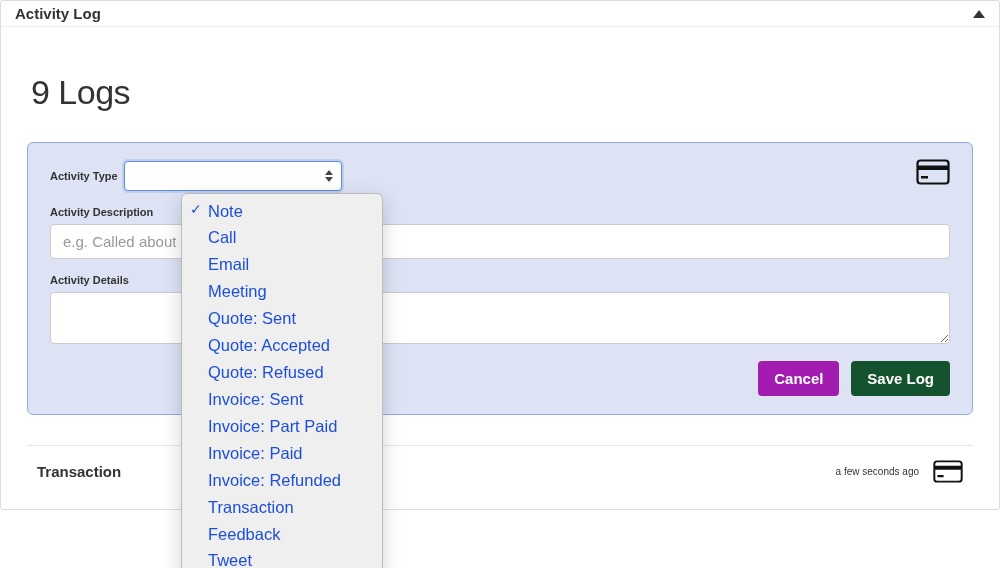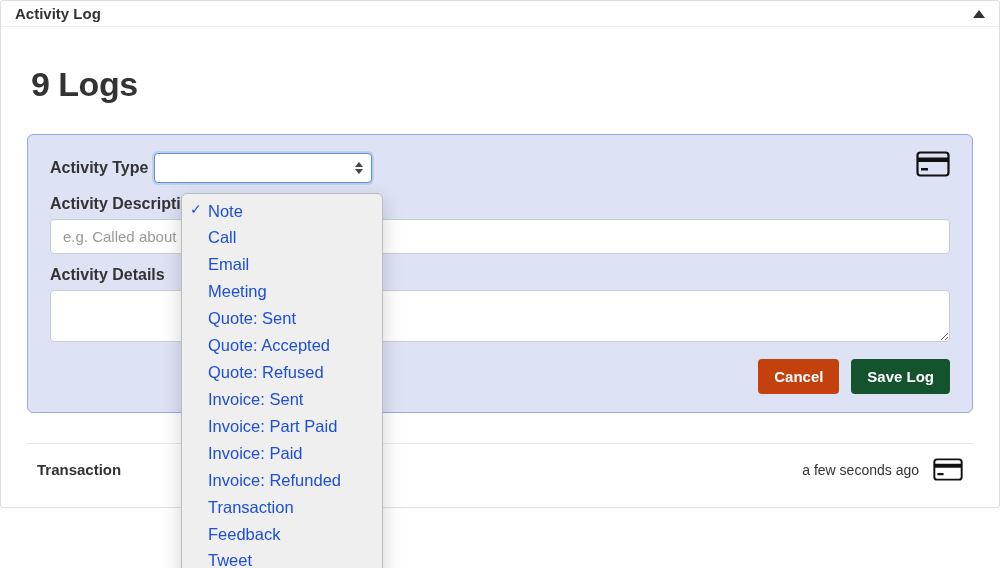--- a/index.html
+++ b/index.html
@@ -27,35 +27,35 @@
       width: 0; height: 0;
       border-left: 6px solid transparent;
       border-right: 6px solid transparent;
       border-bottom: 8px solid #333;
     }
     .content {
       padding: 18px 26px 26px 26px;
     }
     .page-title {
       font-size: 34px;
-      font-weight: 700;
+      font-weight: 400;
       letter-spacing: -0.5px;
-      margin: 20px 4px 30px 4px;
+      margin: 28px 4px 30px 4px;
     }
     .form-card {
       background: #dde2f5;
       border: 1px solid #9aa7e6;
       border-radius: 6px;
       padding: 18px 22px 18px 22px;
       position: relative;
     }
     .form-row { margin-bottom: 12px; }
     .form-label {
       font-weight: 700;
-      font-size: 16px;
+      font-size: 11px;
       display: inline-block;
       margin-bottom: 6px;
     }
     .type-row { display: flex; align-items: center; }
     .type-row .form-label { margin-bottom: 0; margin-right: 6px; }
     .select-box {
       position: relative;
       display: inline-block;
       width: 218px;
       height: 30px;
@@ -98,37 +98,37 @@
       display: inline-block;
       border: none;
       border-radius: 4px;
       padding: 9px 16px;
       font-size: 15px;
       font-weight: 600;
       color: #fff;
       cursor: pointer;
       margin-left: 8px;
     }
-    .btn-cancel { background: #c2410c; }
+    .btn-cancel { background: #a21caf; }
     .btn-save { background: #14532d; }
     .card-icon {
       position: absolute;
       top: 16px;
       right: 22px;
     }
     .log-row {
       display: flex;
       align-items: center;
       justify-content: space-between;
       border-top: 1px solid #e6e6e6;
       padding: 14px 10px 0 10px;
       margin-top: 30px;
     }
     .log-left { font-weight: 700; font-size: 15px; }
-    .log-right { display: flex; align-items: center; gap: 14px; font-size: 14px; color: #333; }
+    .log-right { display: flex; align-items: center; gap: 14px; font-size: 10px; color: #333; }
     
     .dropdown {
       position: absolute;
       top: 193px;
       left: 181px;
       width: 202px;
       background: #efefef;
       border: 1px solid #bcbcbc;
       border-radius: 6px;
       box-shadow: 0 6px 20px rgba(0,0,0,0.18);

